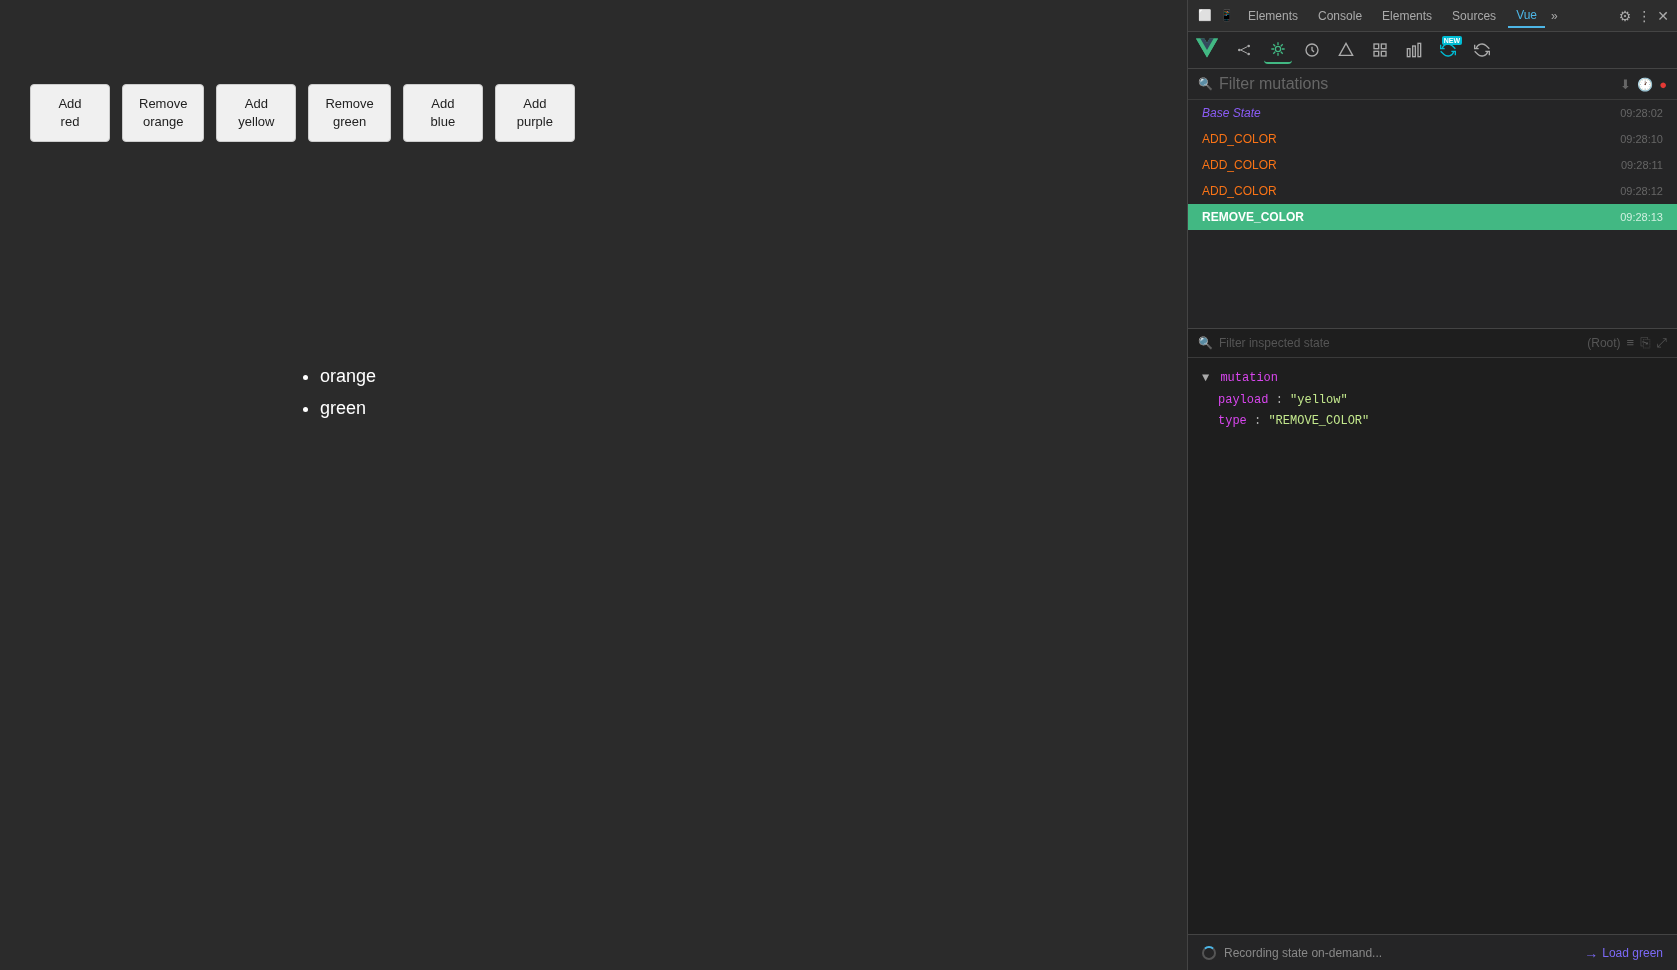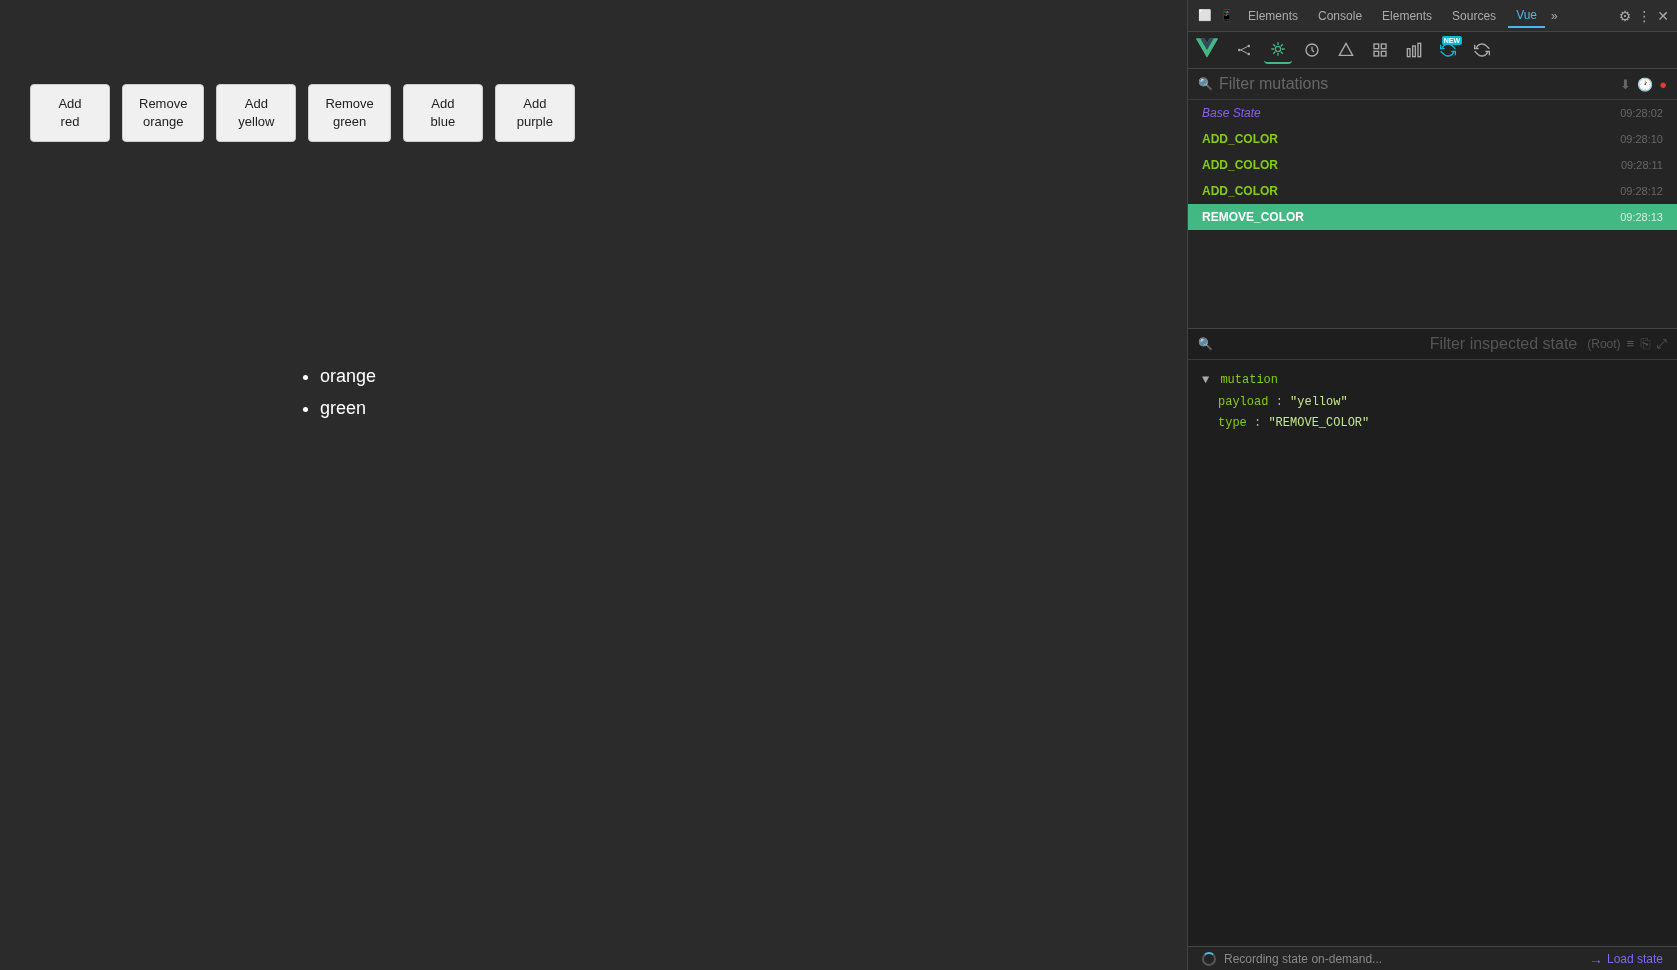--- a/index.html
+++ b/index.html
@@ -229,22 +229,21 @@
       font-style: italic;
     }
 
     .mutation-item .mutation-time {
       color: #666;
       font-size: 11px;
       margin-left: 20px;
     }
 
     .mutation-item.add-color .mutation-name {
-      color: #84cc16;
-      font-weight: bold;
+      color: #f97316;
     }
 
     .mutation-item.selected {
       background: #42b883;
     }
 
     .mutation-item.selected .mutation-name {
       color: #fff;
       font-weight: bold;
     }
@@ -267,23 +266,22 @@
       padding: 6px 10px;
       border-bottom: 1px solid #3a3a3a;
       gap: 6px;
     }
 
     .state-search-bar input {
       background: transparent;
       border: none;
       outline: none;
       color: #ccc;
-      font-size: 16px;
-      flex: 1;
-      text-align: right;
+      font-size: 12px;
+      flex: 1;
     }
 
     .state-search-bar input::placeholder {
       color: #555;
     }
 
     .state-root-label {
       color: #555;
       font-size: 12px;
       margin-left: 4px;
@@ -312,39 +310,39 @@
     .state-tree-node {
       line-height: 1.8;
     }
 
     .state-tree-arrow {
       color: #aaa;
       margin-right: 4px;
     }
 
     .state-tree-key {
-      color: #84cc16;
+      color: #d946ef;
     }
 
     .state-tree-value-string {
       color: #c3e88d;
     }
 
     .state-tree-nested {
       padding-left: 16px;
     }
 
     
     .recording-bar {
       background: #252526;
       border-top: 1px solid #444;
       display: flex;
       align-items: center;
       padding: 8px 14px;
-      height: 24px;
+      height: 36px;
       flex-shrink: 0;
     }
 
     .recording-spinner {
       width: 14px;
       height: 14px;
       border: 2px solid #555;
       border-top: 2px solid #4db6e6;
       border-radius: 50%;
       animation: spin 1s linear infinite;
@@ -541,18 +539,18 @@
           </div>
         </div>
       </div>
     </div>
 
     <div class="recording-bar">
       <div class="recording-spinner"></div>
       <span class="recording-text">Recording state on-demand...</span>
       <div class="load-state-btn">
         <span class="load-state-arrow">→</span>
-        <span>Load state</span>
+        <span>Load green</span>
       </div>
     </div>
   </div>
 
 </div>
 
 </body></html>

